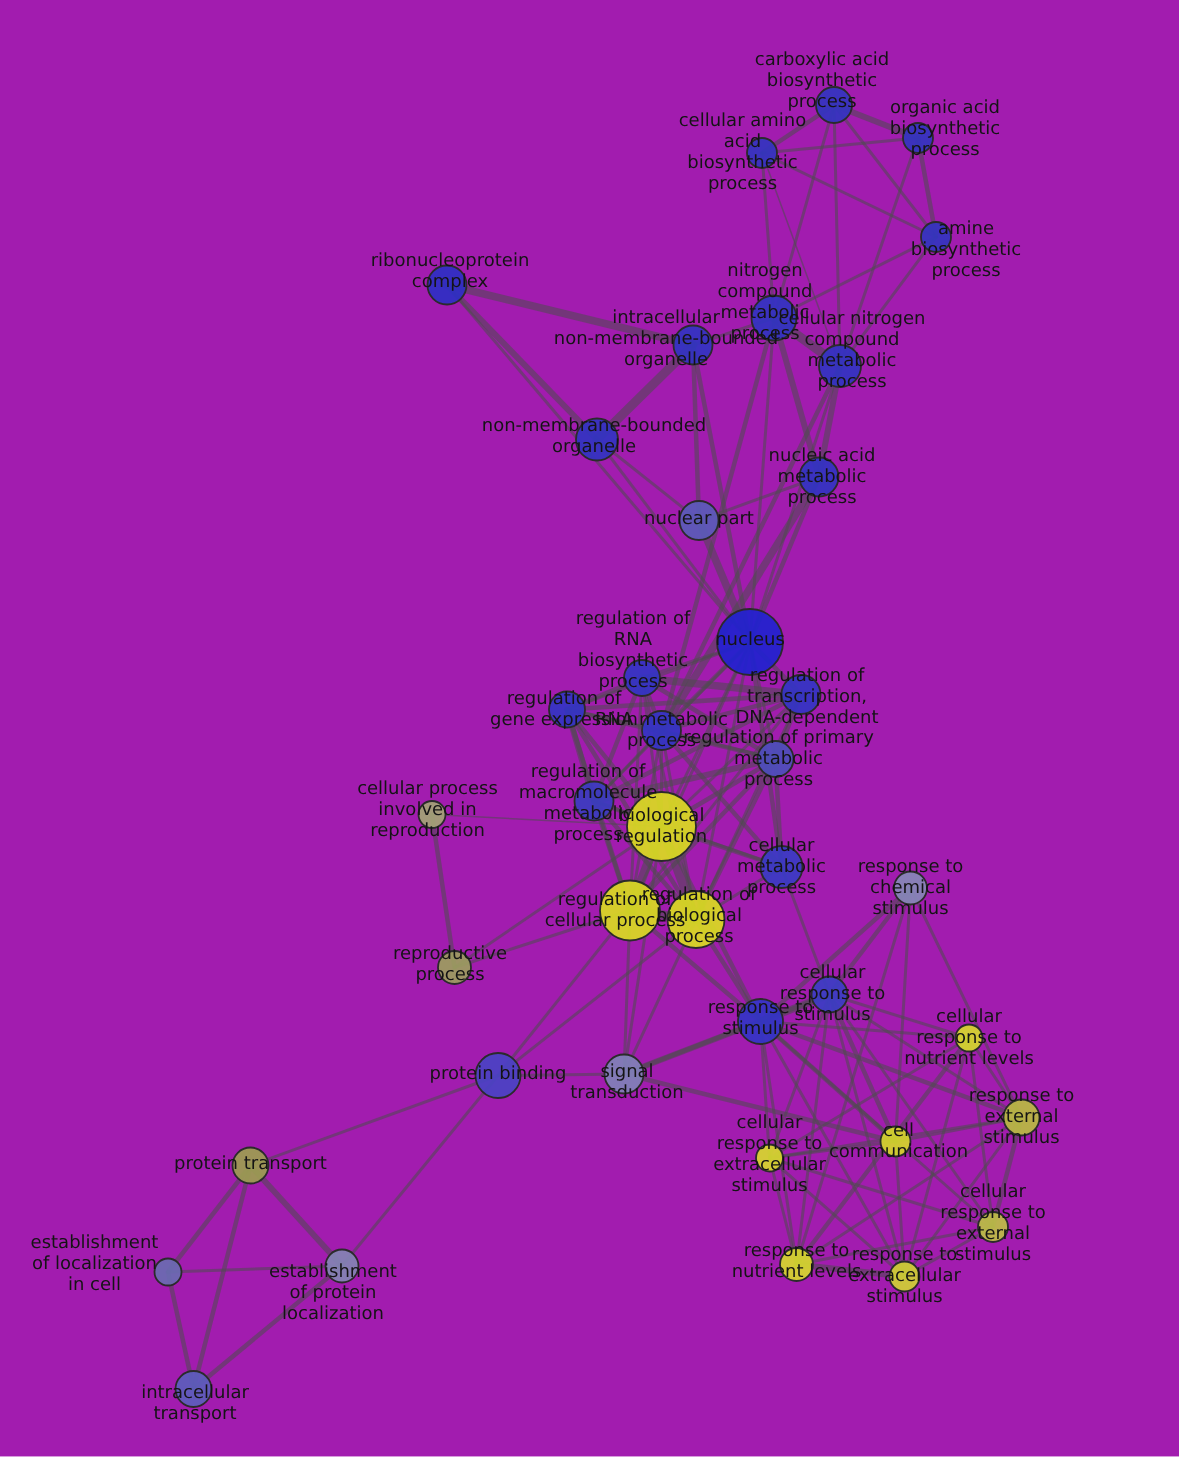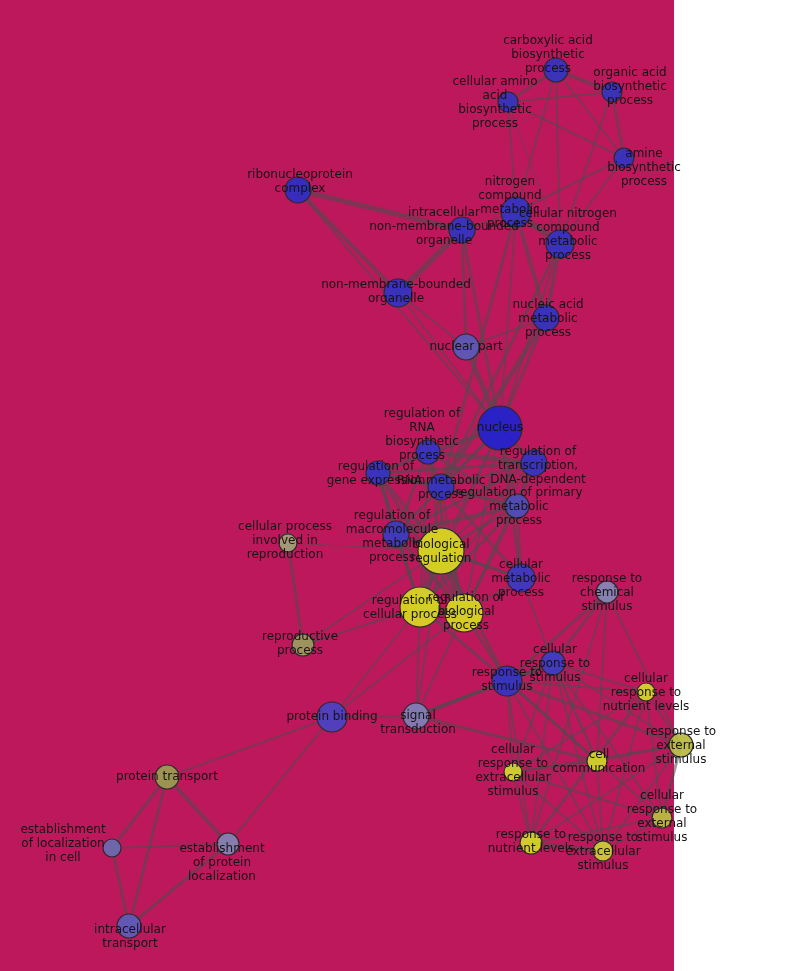--- a/index.html
+++ b/index.html
@@ -5,23 +5,23 @@
   html, body {
     margin: 0;
     padding: 0;
     background: #ffffff;
     width: 786px;
     height: 971px;
     overflow: hidden;
   }
   .viewport {
     position: relative;
-    width: 674px;
+    width: 786px;
     height: 971px;
-    background: #be185d;
+    background: #a21caf;
   }
   svg#graph {
     display: block;
     width: 786px;
     height: 971px;
   }
   svg#graph text {
     font-family: "DejaVu Sans", "Liberation Sans", sans-serif;
     font-size: 12px;
     fill: #141414;

